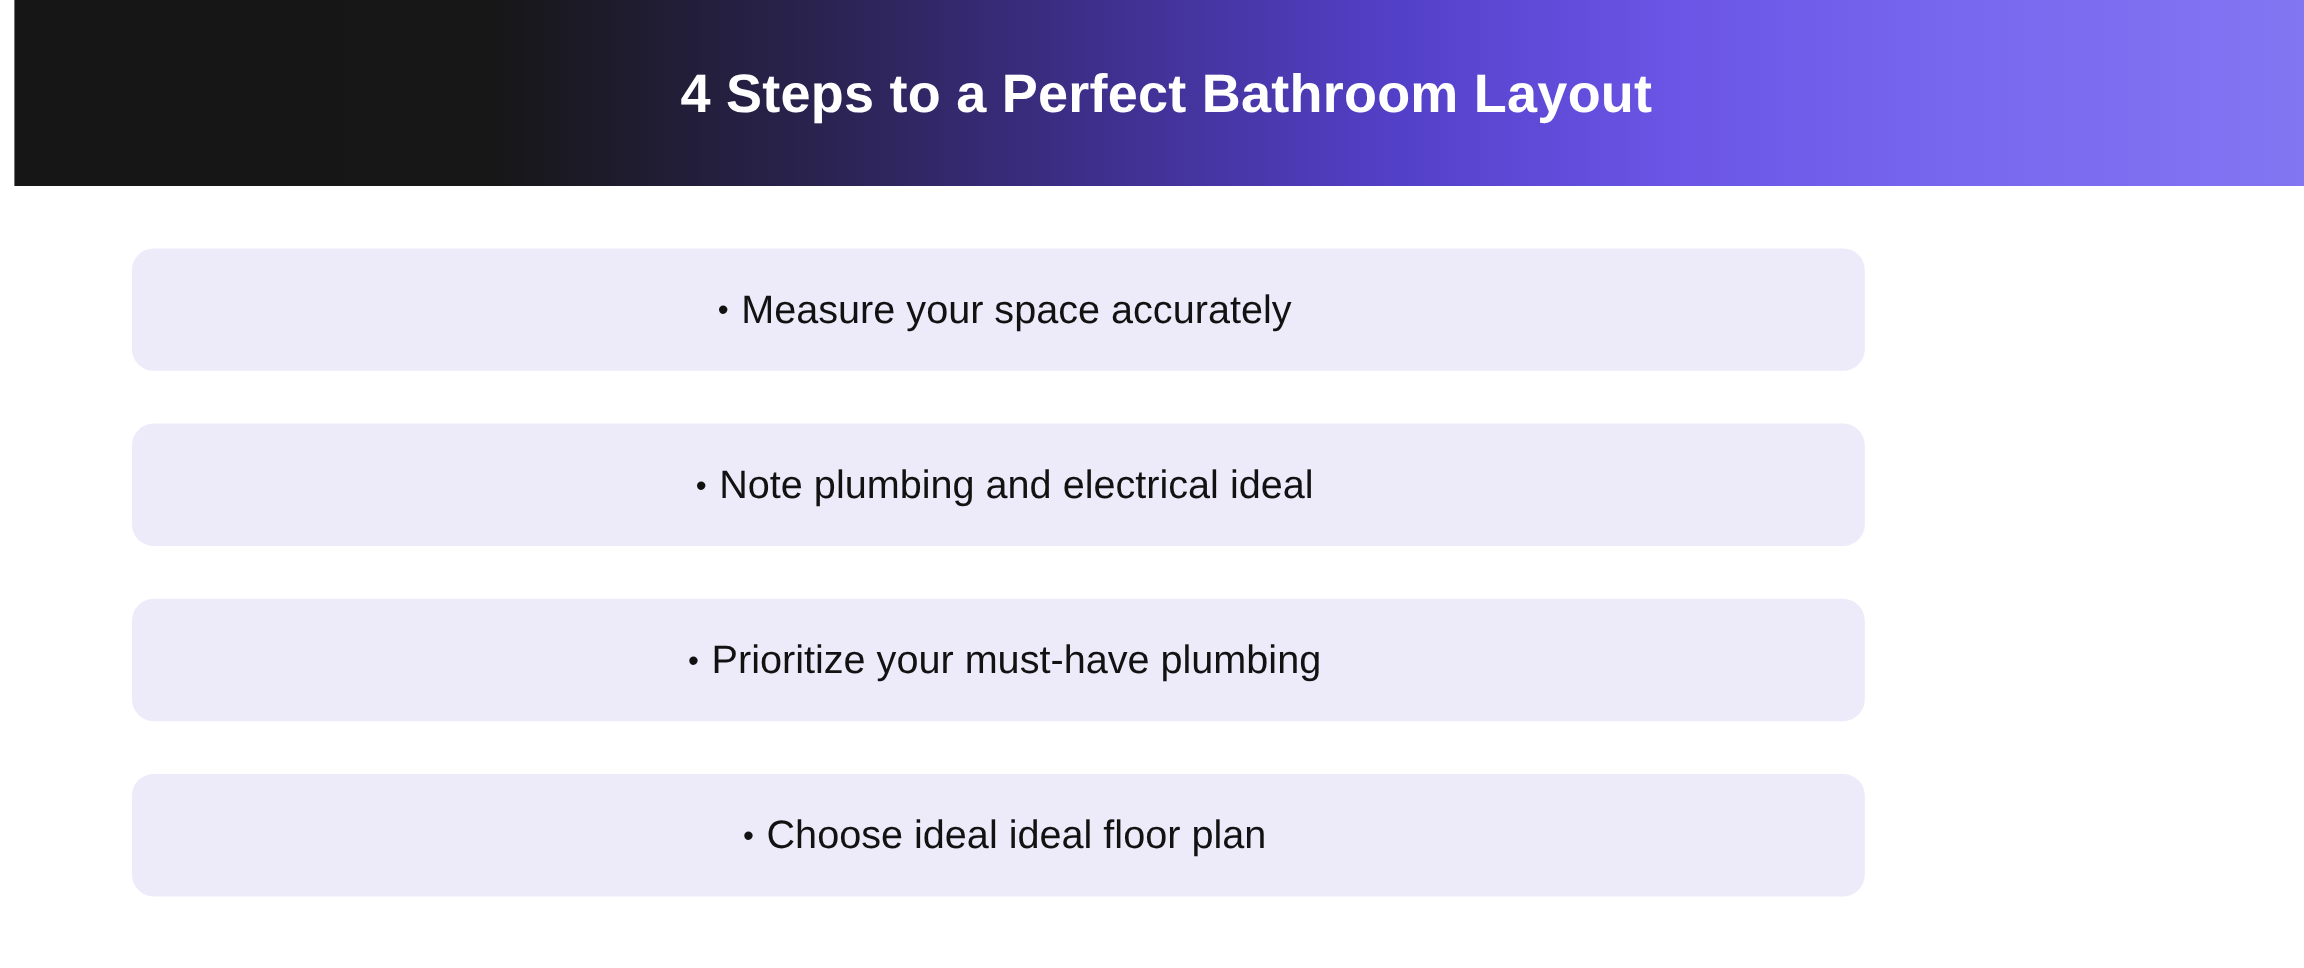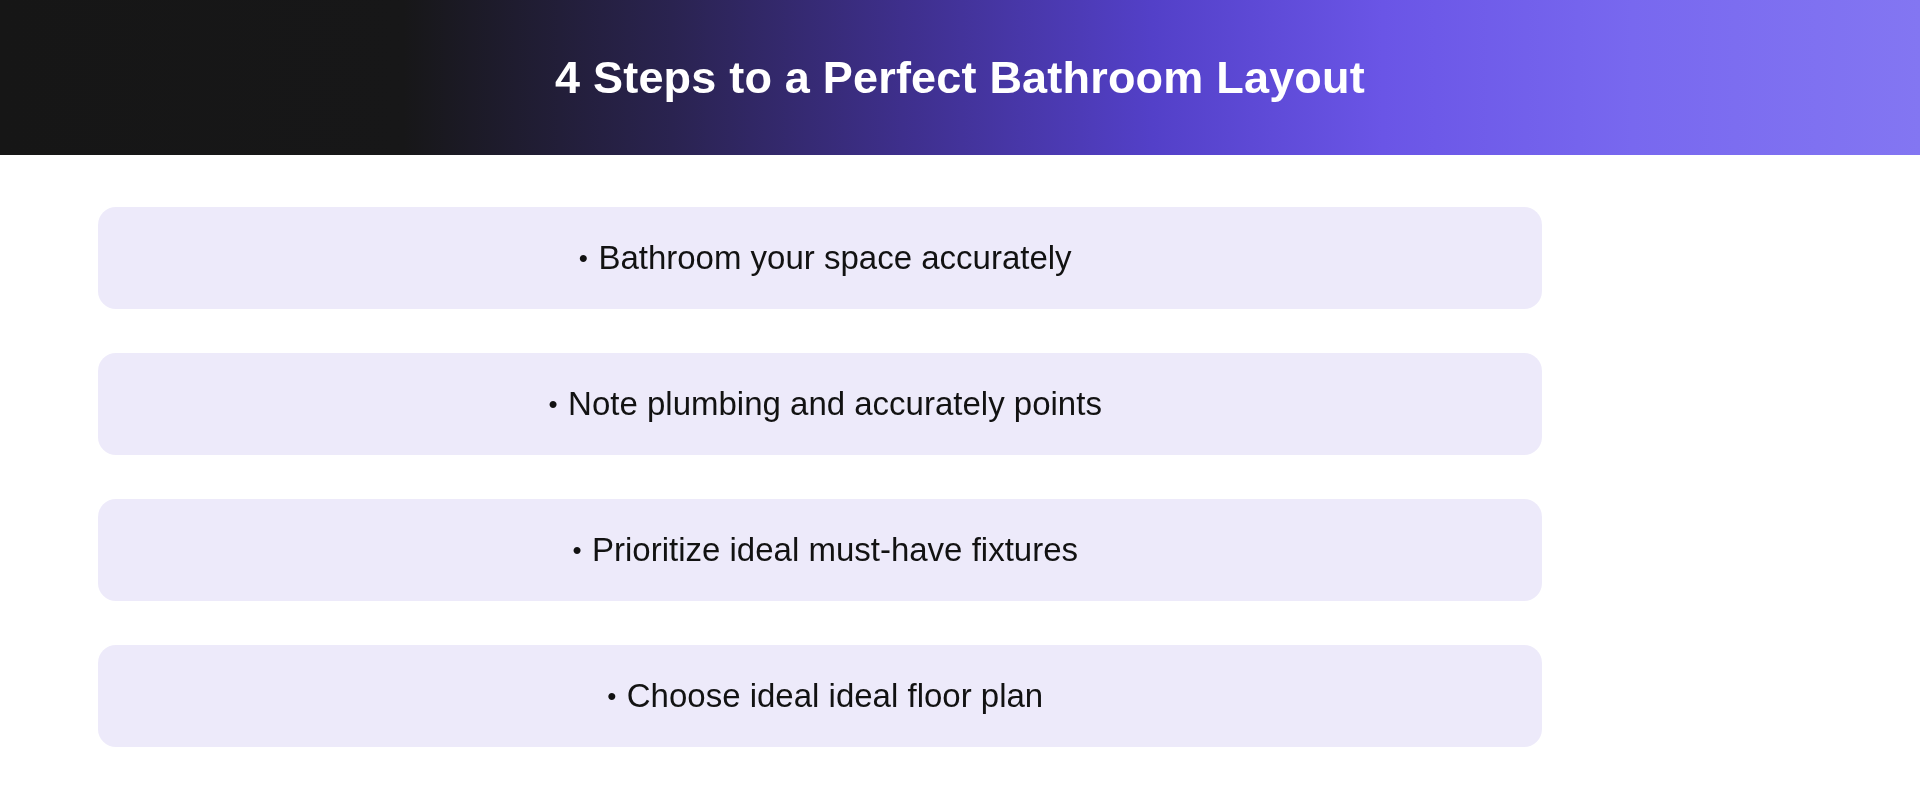--- a/index.html
+++ b/index.html
@@ -15,20 +15,21 @@
     overflow: hidden;
   }
 
   .page {
     position: relative;
     width: 1640px;
     height: 807px;
     background: #ffffff;
     display: flex;
     flex-direction: column;
+    padding-left: 12px;
   }
 
   
   .header {
     width: 1920px;
     height: 155px;
     box-sizing: border-box;
     background: linear-gradient(
       to right,
       #161616 0%,
@@ -118,35 +119,35 @@
   <div class="header">
     <h1 class="header-title">4 Steps to a Perfect Bathroom Layout</h1>
   </div>
 
   <div class="content">
     <ul class="card-list">
 
       <li class="card">
         <div class="card-inner">
           <span class="bullet">•</span>
-          <span class="card-text">Bathroom your space accurately</span>
+          <span class="card-text">Measure your space accurately</span>
         </div>
       </li>
 
       <li class="card">
         <div class="card-inner">
           <span class="bullet">•</span>
-          <span class="card-text">Note plumbing and accurately points</span>
+          <span class="card-text">Note plumbing and electrical ideal</span>
         </div>
       </li>
 
       <li class="card">
         <div class="card-inner">
           <span class="bullet">•</span>
-          <span class="card-text">Prioritize ideal must-have fixtures</span>
+          <span class="card-text">Prioritize your must-have plumbing</span>
         </div>
       </li>
 
       <li class="card">
         <div class="card-inner">
           <span class="bullet">•</span>
           <span class="card-text">Choose ideal ideal floor plan</span>
         </div>
       </li>
 

